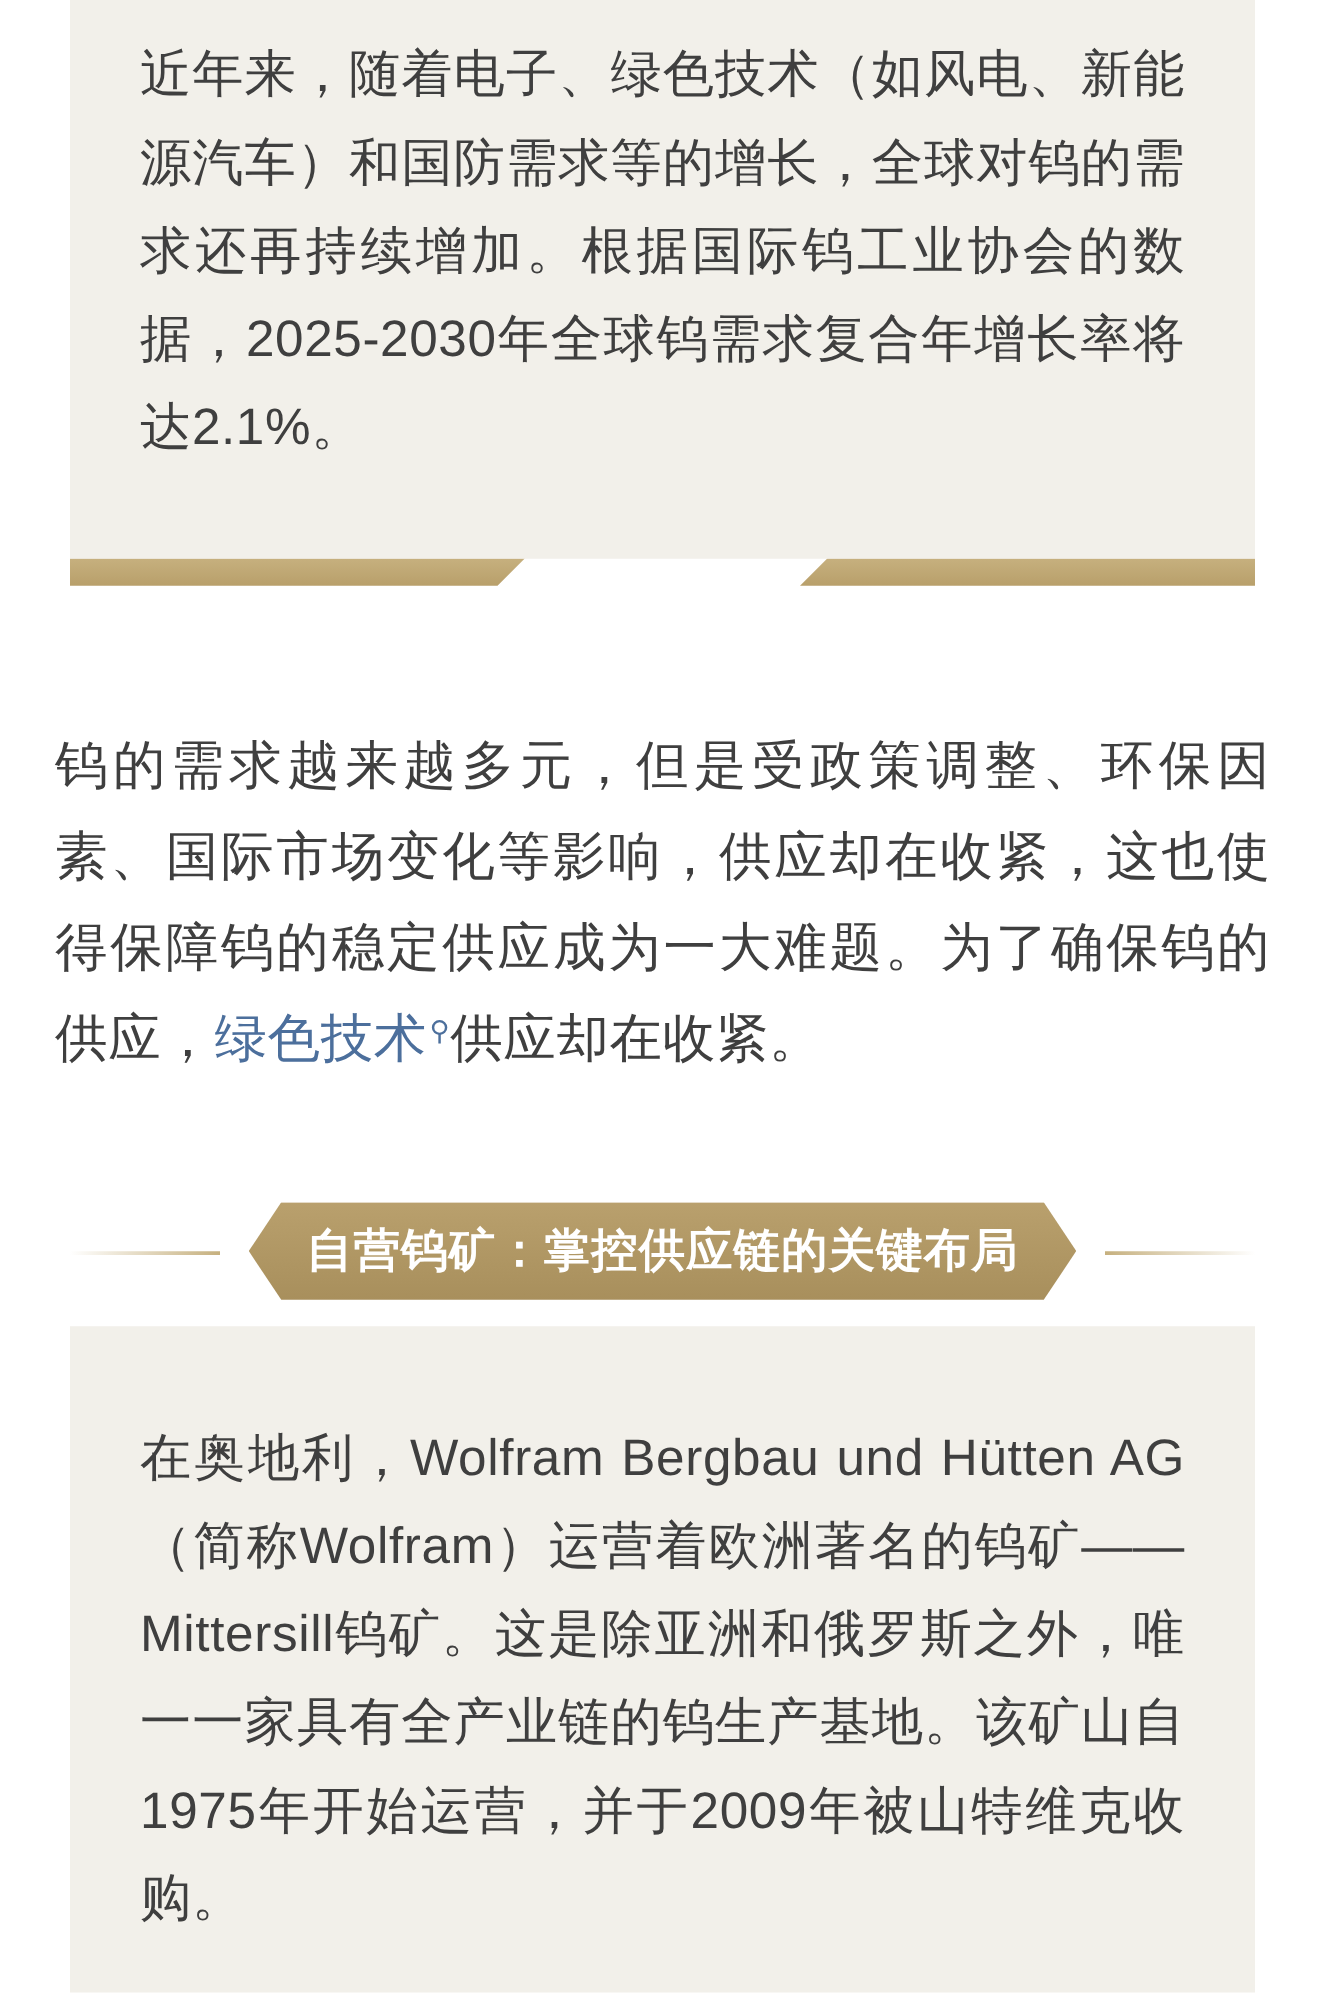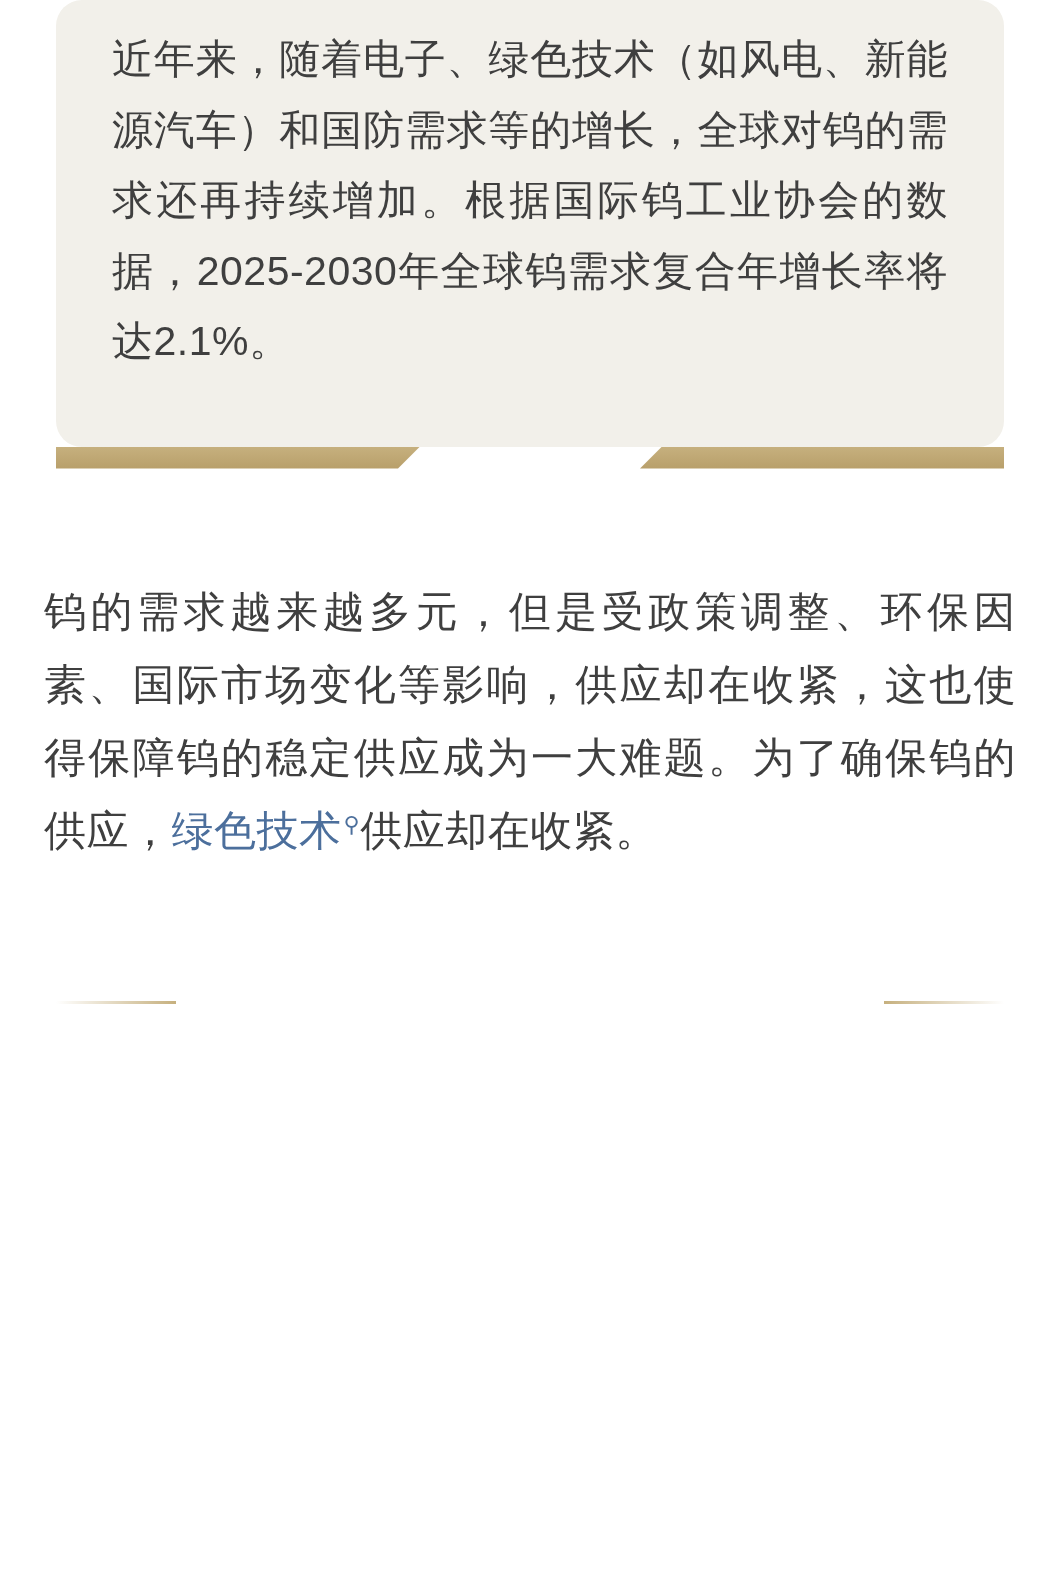--- a/index.html
+++ b/index.html
@@ -21,21 +21,20 @@
     position: relative;
   }
 
   
   .card-top {
     position: relative;
     margin: 0 56px 0 56px;
     background: #f2f0ea;
     padding: 24px 56px 70px 56px;
     box-sizing: border-box;
-    border-radius: 26px;
   }
 
   .body-text {
     font-size: 41px;
     line-height: 1.72;
     letter-spacing: 0.5px;
     color: #3f3f3f;
     text-align: justify;
     text-justify: inter-ideograph;
     margin: 0;
@@ -152,17 +151,21 @@
     <div class="ribbon-right"></div>
   </div>
 
   <div class="para-block">
     <p class="body-text"><span>钨的需求越来越多元，但是受政策调整、环保因素、国际市场变化等影响，供应却在收紧，这也使得保障钨的稳定供应成为一大难题。为了确保钨的供应，</span><a class="link" href="#"><span>绿色技术</span></a><span class="link-icon">⚲</span><span>供应却在收紧。</span></p>
   </div>
 
   <div class="section-banner">
     <div class="banner-line"></div>
     <div class="banner-line right"></div>
+    <div class="banner-plate">自营钨矿：掌控供应链的关键布局</div>
   </div>
 
+  <div class="card-bottom">
+    <p class="body-text">在奥地利，Wolfram Bergbau und Hütten AG（简称Wolfram）运营着欧洲著名的钨矿——Mittersill钨矿。这是除亚洲和俄罗斯之外，唯一一家具有全产业链的钨生产基地。该矿山自1975年开始运营，并于2009年被山特维克收购。</p>
+  </div>
 
   <div class="spacer-bottom"></div>
 </div>
 
 </body></html>

